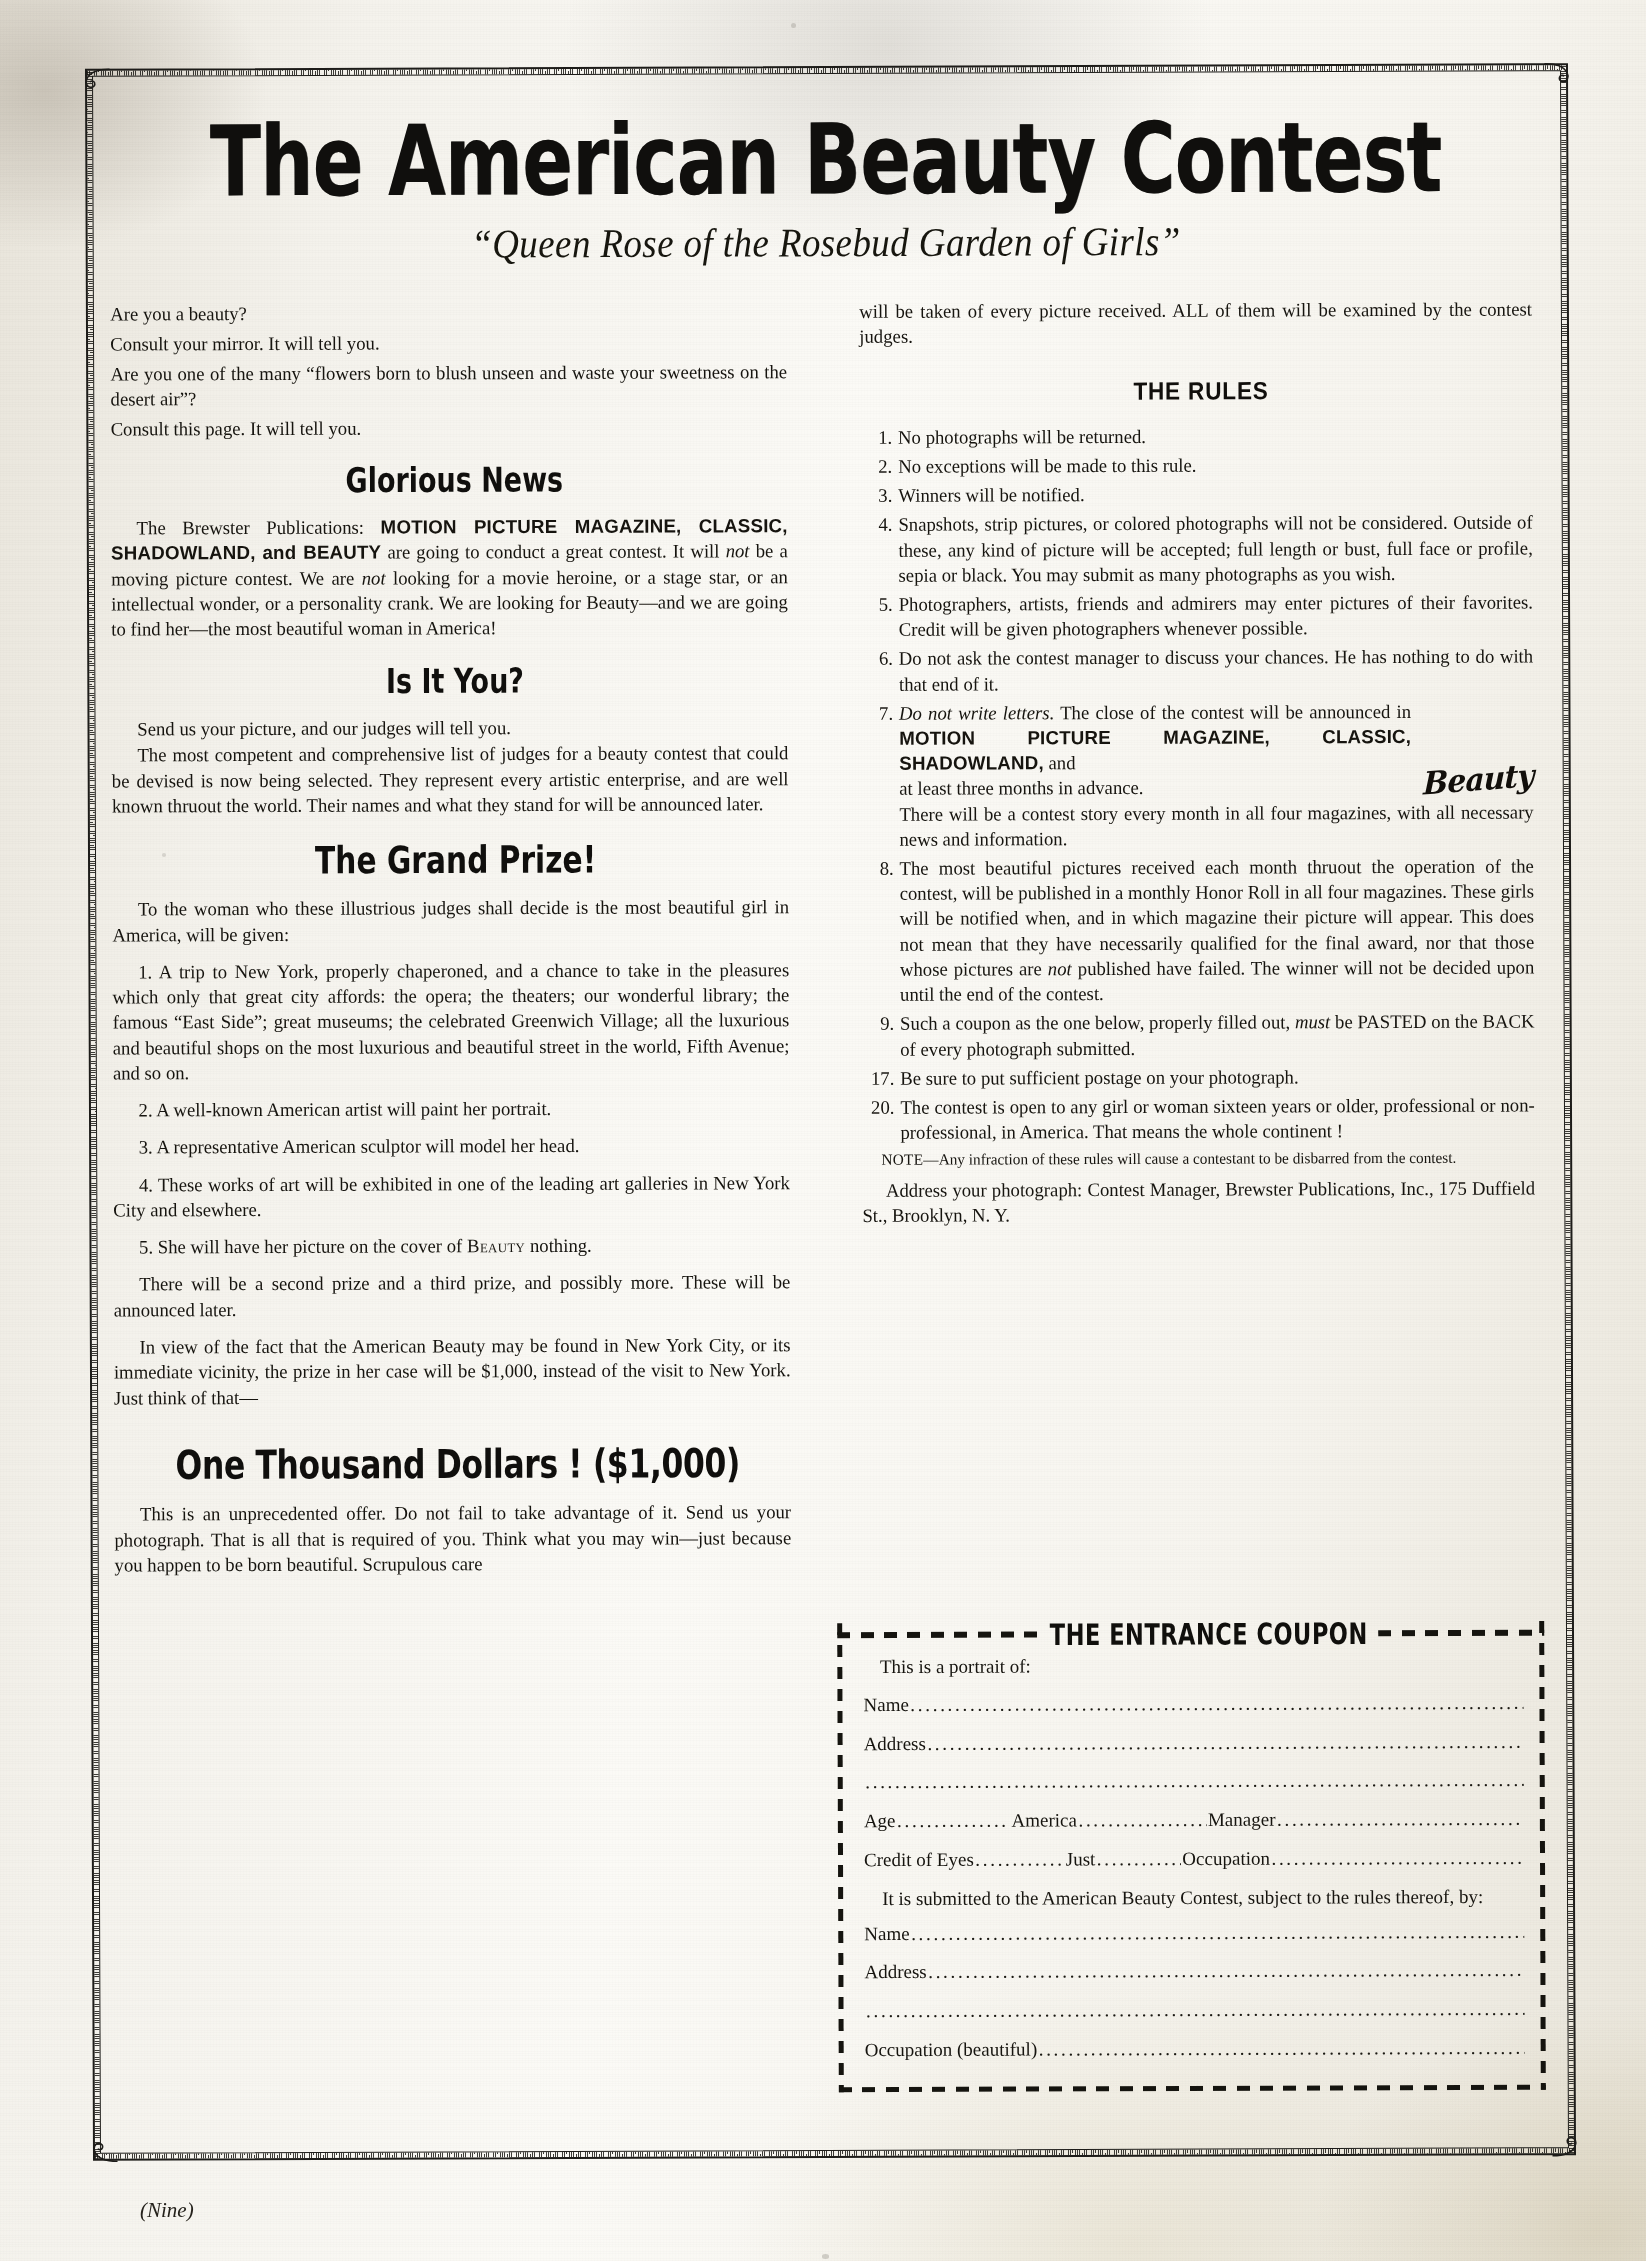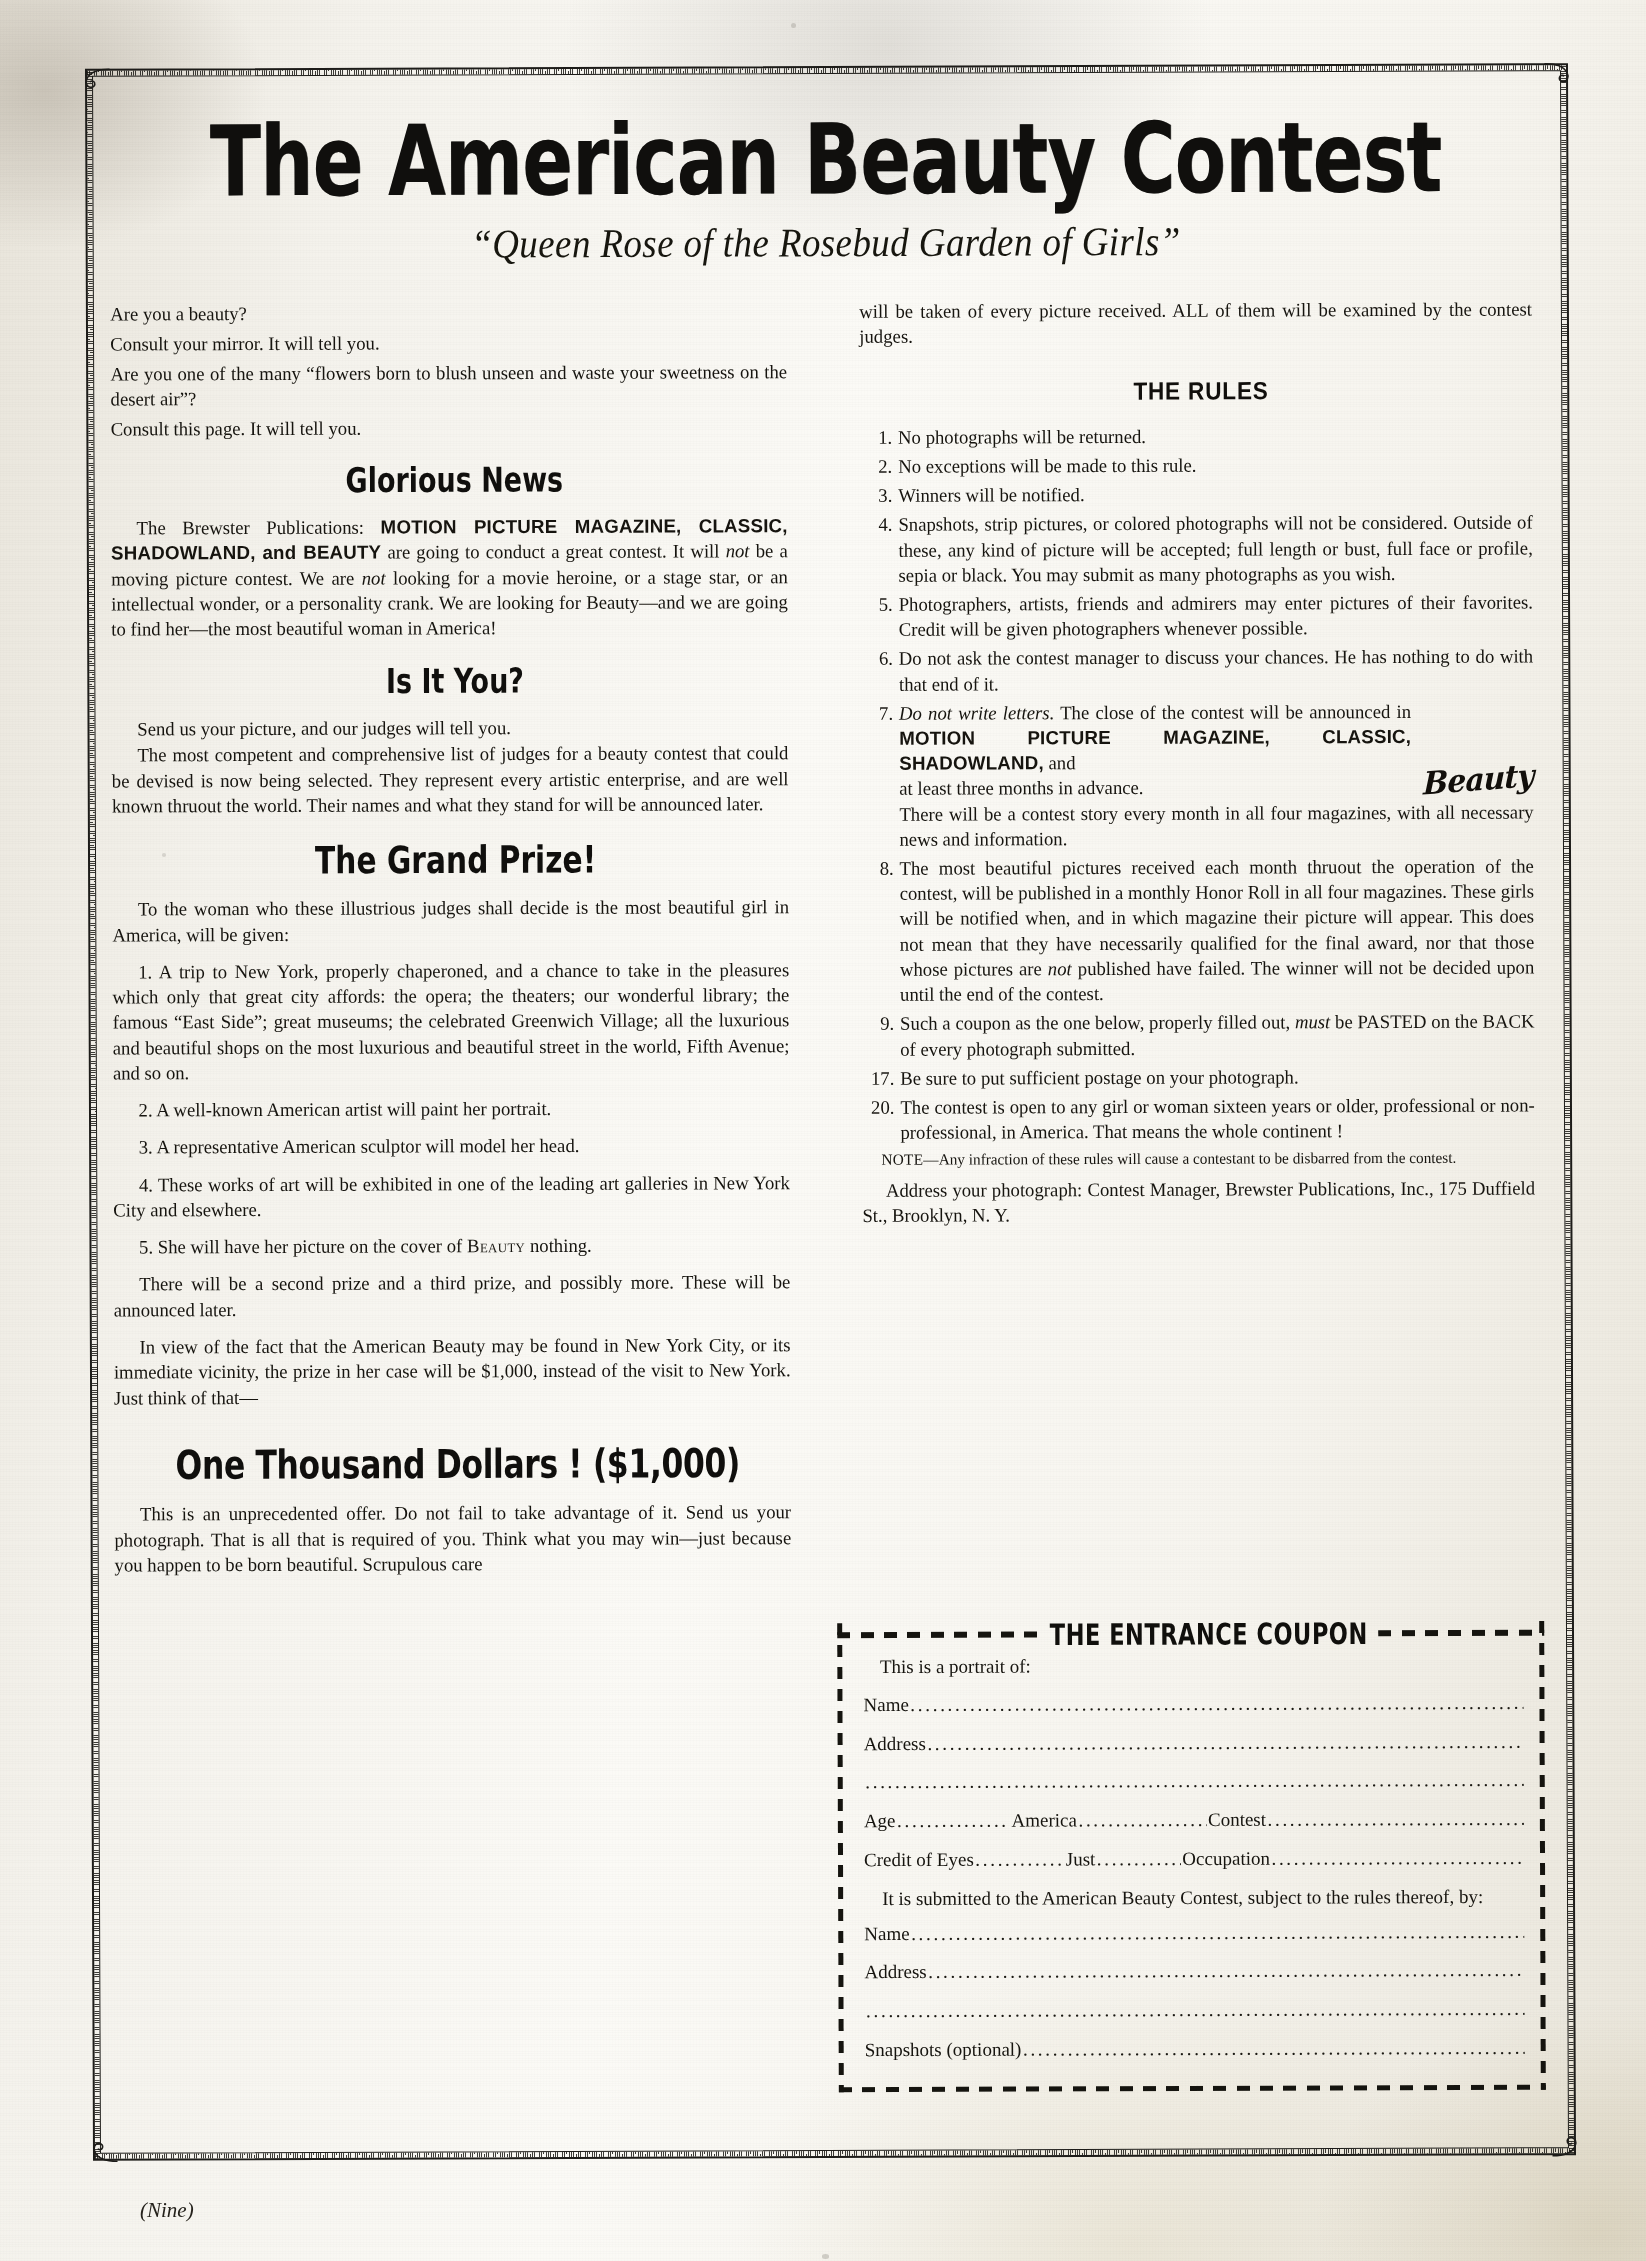--- a/index.html
+++ b/index.html
@@ -429,21 +429,21 @@
     <div class="cp-row">
       <span class="lbl"></span>
       <span class="dots"></span>
     </div>
 
     <div class="cp-row">
       <span class="lbl">Age</span>
       <span class="dots" style="flex:0 0 113px"></span>
       <span class="lbl">America</span>
       <span class="dots" style="flex:0 0 128px"></span>
-      <span class="lbl">Contest</span>
+      <span class="lbl">Manager</span>
       <span class="dots"></span>
     </div>
 
     <div class="cp-row">
       <span class="lbl">Credit of Eyes</span>
       <span class="dots" style="flex:0 0 89px"></span>
       <span class="lbl">Just</span>
       <span class="dots" style="flex:0 0 84px"></span>
       <span class="lbl">Occupation</span>
       <span class="dots"></span>
@@ -457,20 +457,20 @@
     </div>
     <div class="cp-row">
       <span class="lbl">Address</span>
       <span class="dots"></span>
     </div>
     <div class="cp-row">
       <span class="lbl"></span>
       <span class="dots"></span>
     </div>
     <div class="cp-row">
-      <span class="lbl">Snapshots (optional)</span>
+      <span class="lbl">Occupation (beautiful)</span>
       <span class="dots"></span>
     </div>
   </div>
 </div>
 
 <div class="folio">(Nine)</div>
 
 
 </body></html>

